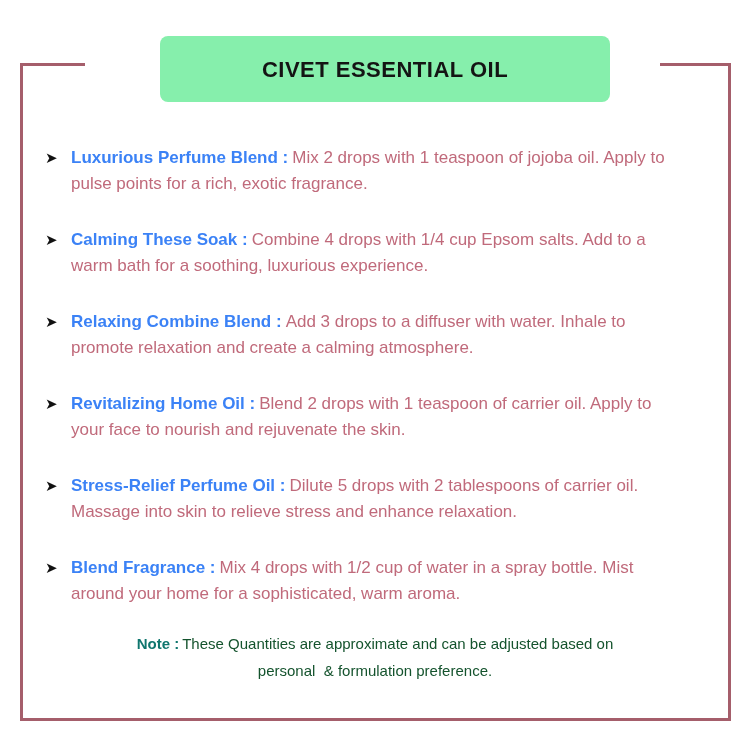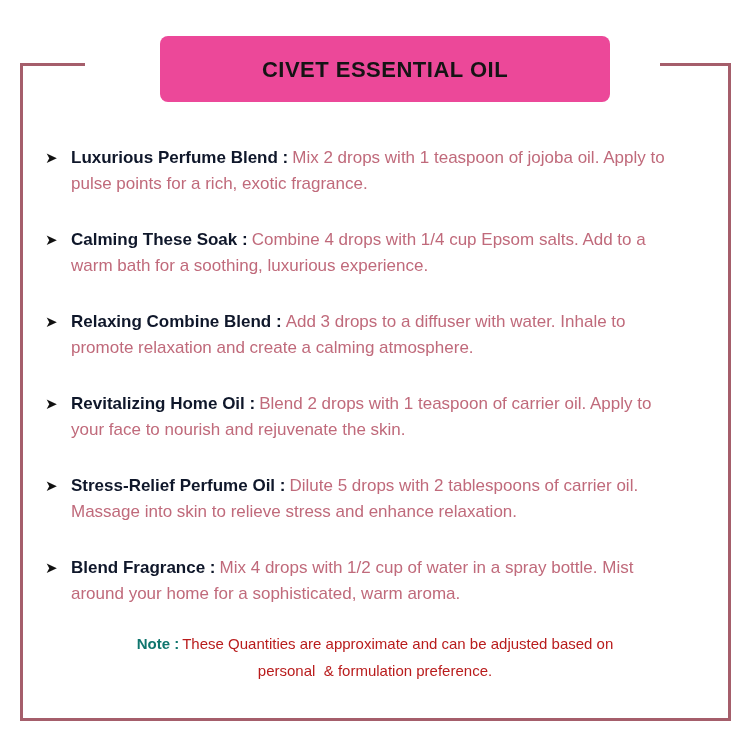--- a/index.html
+++ b/index.html
@@ -25,21 +25,21 @@
     left: 85px; top: 59px;
     width: 575px; height: 11px;
     background: #ffffff;
   }
 
   
   .banner {
     position: absolute;
     left: 160px; top: 36px;
     width: 450px; height: 66px;
-    background: #ec4899;
+    background: #86efac;
     border-radius: 8px;
     display: flex;
     justify-content: center;
     align-items: center;
     color: #141414;
     font-weight: 700;
     font-size: 22px;
     line-height: 31px;
     letter-spacing: 0.5px;
     text-align: center;
@@ -64,21 +64,21 @@
     line-height: 26px;
     color: #111111;
   }
   .bullet-text {
     width: 646px;
     font-size: 17px;
     line-height: 26px;
   }
   .label {
     font-weight: 700;
-    color: #0f172a;
+    color: #3b82f6;
   }
   .desc {
     color: #c06a7b;
     white-space: pre-wrap;
     margin-left: 4px;
   }
 
   
   .note {
     position: absolute;
@@ -86,21 +86,21 @@
     width: 620px;
     text-align: center;
     font-size: 15px;
     line-height: 27px;
   }
   .note-label {
     font-weight: 700;
     color: #0f766e;
   }
   .note-text {
-    color: #b91c1c;
+    color: #14532d;
     white-space: pre-wrap;
     margin-left: 3px;
     margin-top: 32px;
   }
 </style>
 </head>
 <body>
 
 <div class="poster">
 

